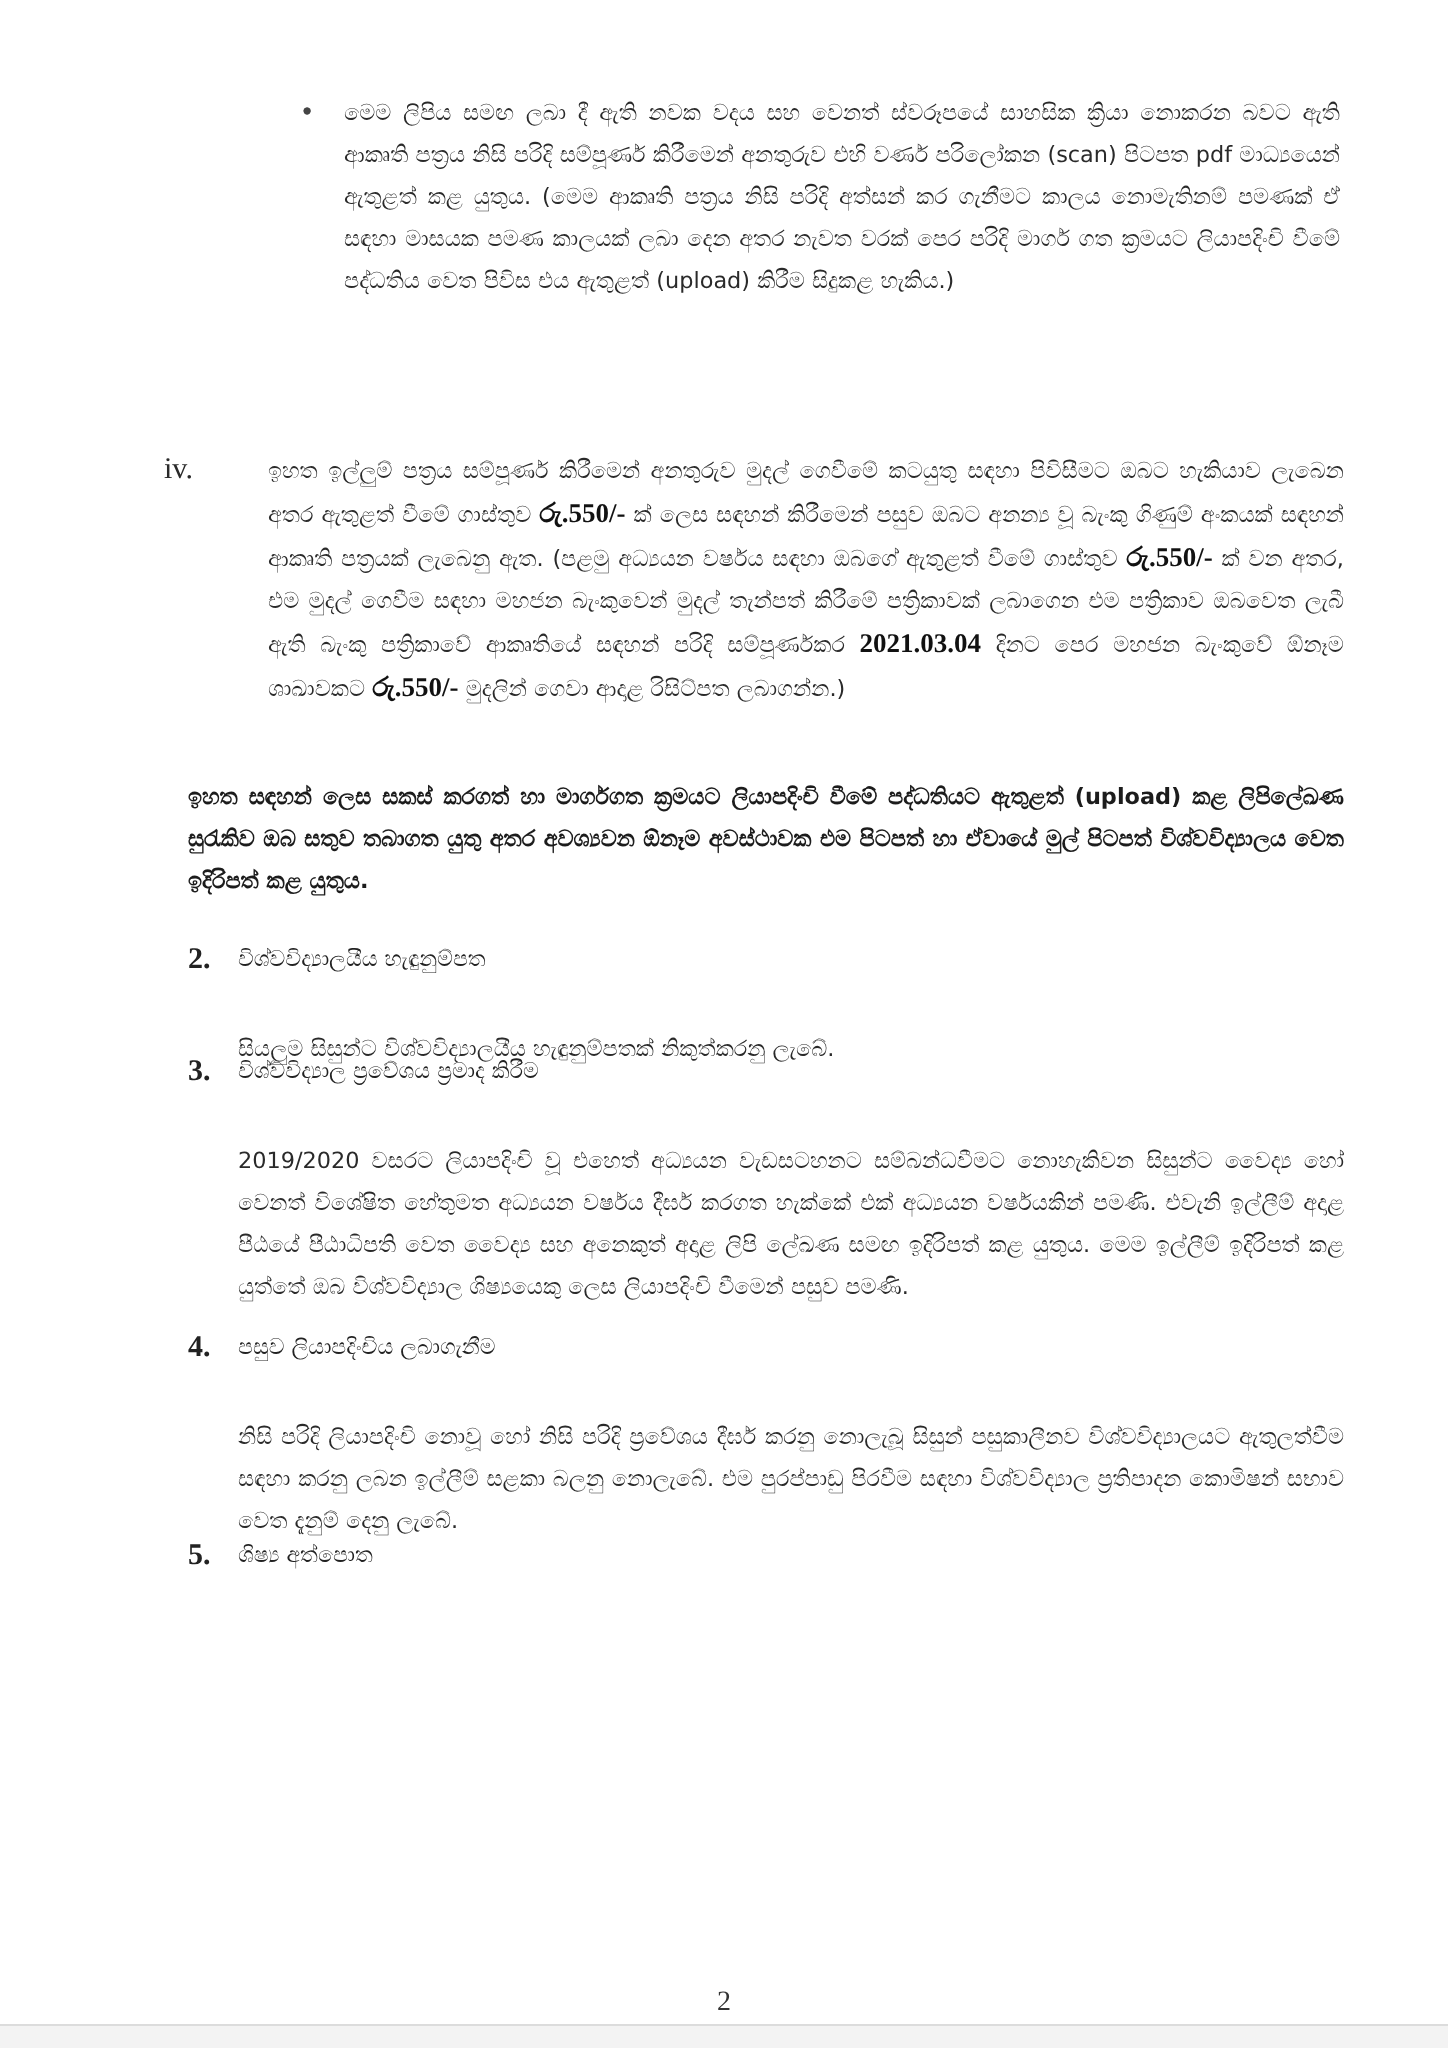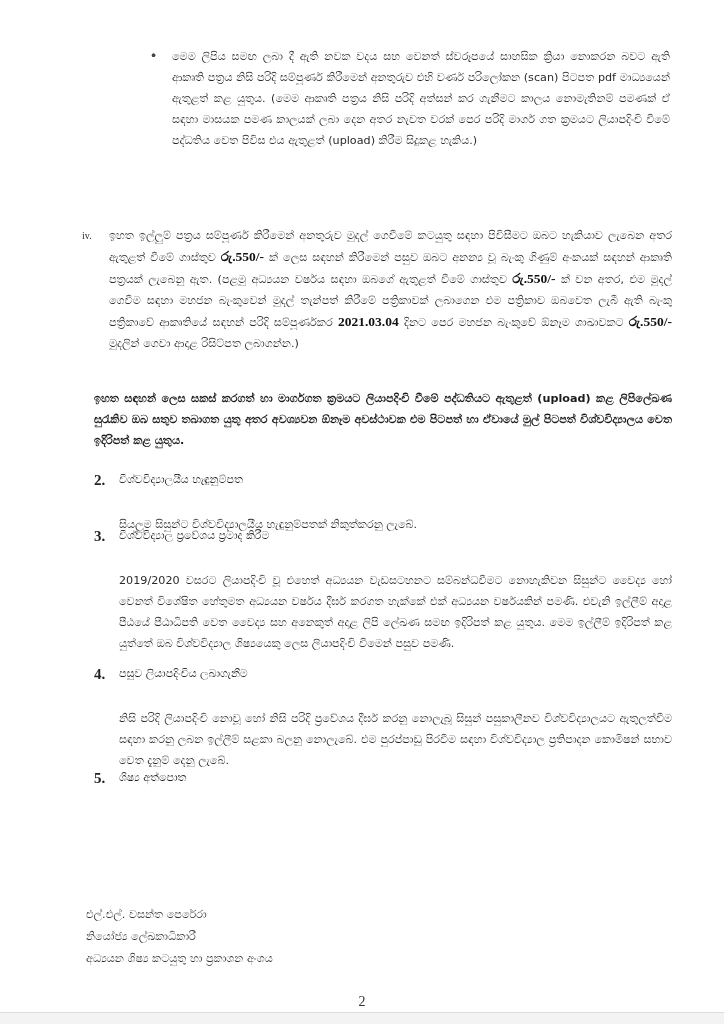--- a/index.html
+++ b/index.html
@@ -10,22 +10,22 @@
     }
     .page { position: absolute; left: 0; top: 0; width: 724px; height: 1024px; background: #fff; }
     .bottom-strip { position: absolute; left: 0; top: 1012px; width: 724px; height: 12px;
       background: #f3f3f3; border-top: 1px solid #dcdcdc; }
     .txt { font-size: 11.2px; line-height: 21px; text-align: justify; }
     .serif { font-family: "Liberation Serif", "DejaVu Serif", serif; font-size: 13.5px; }
     .bullets { position: absolute; left: 172px; top: 46px; width: 498px; }
     .bullet { position: relative; }
     .bullet .dot { position: absolute; left: -22px; top: 0; font-size: 12px; color: #444; }
     .item-iv { position: absolute; left: 82px; top: 225px; width: 590px; }
-    .item-iv .roman { position: absolute; left: 0; top: 0; font-family: "Liberation Serif", serif; font-size: 10px; }
-    .item-iv .body { margin-left: 27px; }
+    .item-iv .roman { position: absolute; left: 0; top: 0; font-family: "Liberation Serif", serif; font-size: 15px; }
+    .item-iv .body { margin-left: 52px; }
     .b { font-weight: bold; color: #111; }
     .note { position: absolute; left: 94px; top: 388px; width: 578px; font-weight: bold; color: #1c1c1c; }
     .section { position: absolute; left: 94px; width: 578px; }
     .sec-head { position: relative; height: 22px; }
     .sec-num { position: absolute; left: 0; top: 0; font-family: "Liberation Serif", serif; font-size: 15px; font-weight: bold; color: #222; }
     .sec-title { position: absolute; left: 25px; top: 1px; font-size: 11px; color: #222; }
     .sec-body { margin-left: 25px; margin-top: 20px; }
     .signature { position: absolute; left: 86px; top: 904px; width: 400px; font-size: 11.2px; line-height: 22px; color: #333; }
     .page-number { position: absolute; left: 0; top: 994px; width: 724px; text-align: center;
       font-family: "Liberation Serif", serif; font-size: 14px; color: #333; }
@@ -78,22 +78,17 @@
     <div class="sec-body txt">නිසි පරිදි ලියාපදිංචි නොවූ හෝ නිසි පරිදි ප්‍රවේශය දීර්ඝ කරනු නොලැබූ සිසුන් පසුකාලීනව විශ්වවිද්‍යාලයට ඇතුලත්වීම සඳහා කරනු ලබන ඉල්ලීම් සළකා බලනු නොලැබේ. එම පුරප්පාඩු පිරවීම සඳහා විශ්වවිද්‍යාල ප්‍රතිපාදන කොමිෂන් සභාව වෙත දැනුම් දෙනු ලැබේ.</div>
   </div>
 
   <div class="section" style="top:770px">
     <div class="sec-head">
       <span class="sec-num">5.</span>
       <span class="sec-title">ශිෂ්‍ය අත්පොත</span>
     </div>
   </div>
 
-  <div class="signature">
-    <div>එල්.එල්. වසන්ත පෙරේරා</div>
-    <div>නියෝජ්‍ය ලේඛකාධිකාරී</div>
-    <div>අධ්‍යයන ශිෂ්‍ය කටයුතු හා ප්‍රකාශන අංශය</div>
-  </div>
 
   <div class="page-number">2</div>
 
   <div class="bottom-strip"></div>
 </div>
 
 </body></html>

